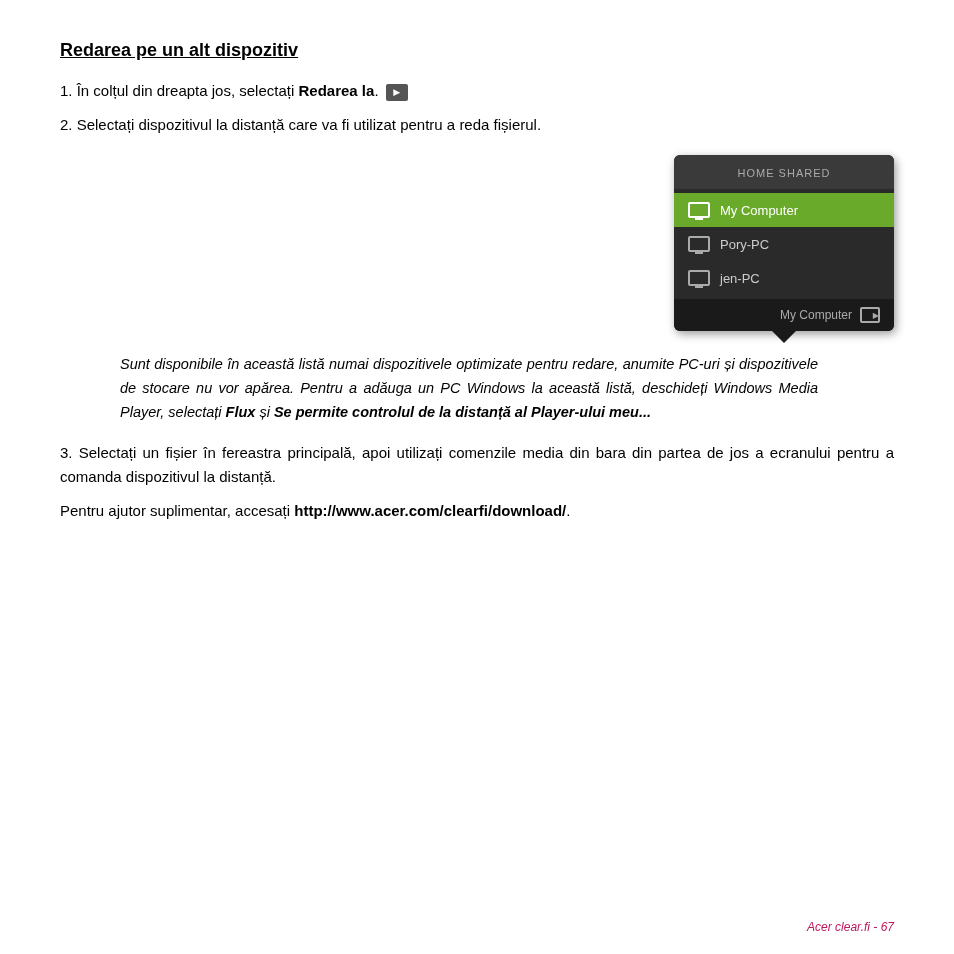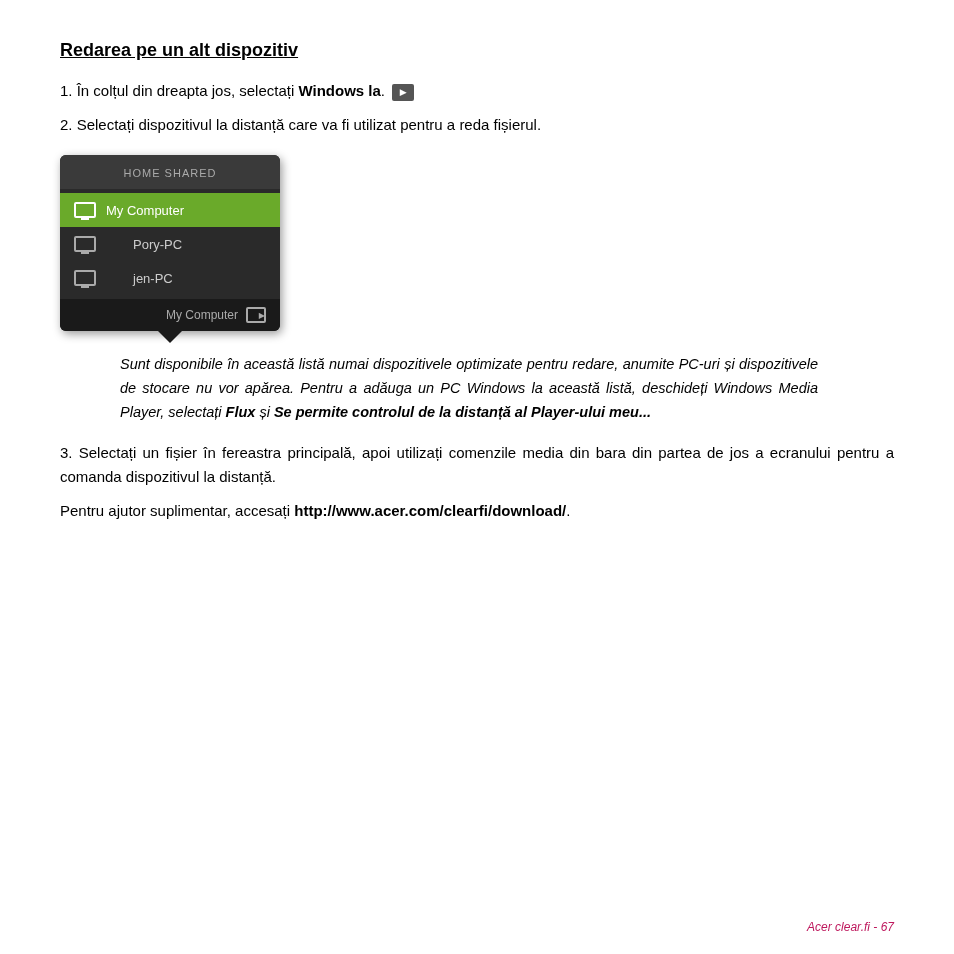--- a/index.html
+++ b/index.html
@@ -41,21 +41,21 @@
       margin-bottom: 10px;
     }
 
     .bold { font-weight: bold; }
     .italic { font-style: italic; }
     .bold-italic { font-weight: bold; font-style: italic; }
 
     
     .widget-container {
       display: flex;
-      justify-content: flex-start;
+      justify-content: flex-end;
       margin: 18px 0 22px 0;
     }
 
     .widget {
       width: 220px;
       background: #2a2a2a;
       border-radius: 6px;
       overflow: visible;
       box-shadow: 2px 3px 10px rgba(0,0,0,0.4);
       position: relative;
@@ -86,21 +86,20 @@
       cursor: pointer;
     }
 
     .widget-item.active {
       background: #6aaa2a;
       border-radius: 0;
     }
 
     .widget-item.inactive {
       background: transparent;
-      gap: 27px;
     }
 
     .device-icon {
       width: 22px;
       height: 16px;
       border: 2px solid #aaa;
       border-radius: 2px;
       margin-right: 10px;
       position: relative;
       flex-shrink: 0;
@@ -207,21 +206,21 @@
   </style>
 </head>
 <body>
 
 <div class="page">
 
   <h1 class="title">Redarea pe un alt dispozitiv</h1>
 
 
   <p class="list-item">
-    <span>1. În colțul din dreapta jos, selectați </span><span class="bold">Windows la</span>.
+    <span>1. În colțul din dreapta jos, selectați </span><span class="bold">Redarea la</span>.
     <span style="display:inline-block;width:22px;height:17px;background:#555;vertical-align:middle;border-radius:2px;position:relative;margin-left:3px;">
       <span style="position:absolute;left:50%;top:50%;transform:translate(-50%,-50%);color:white;font-size:9px;">▶</span>
     </span>
   </p>
 
   <p class="list-item">2. Selectați dispozitivul la distanță care va fi utilizat pentru a reda fișierul.</p>
 
   <div class="widget-container">
     <div class="widget">
       <div class="widget-header">

